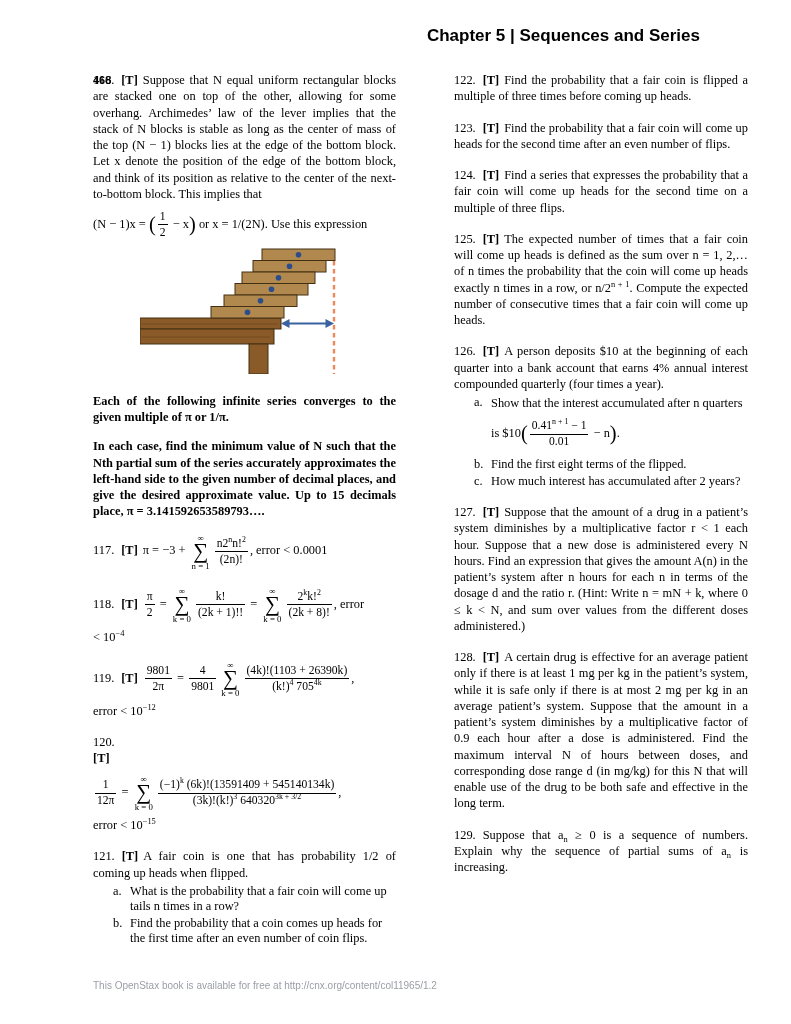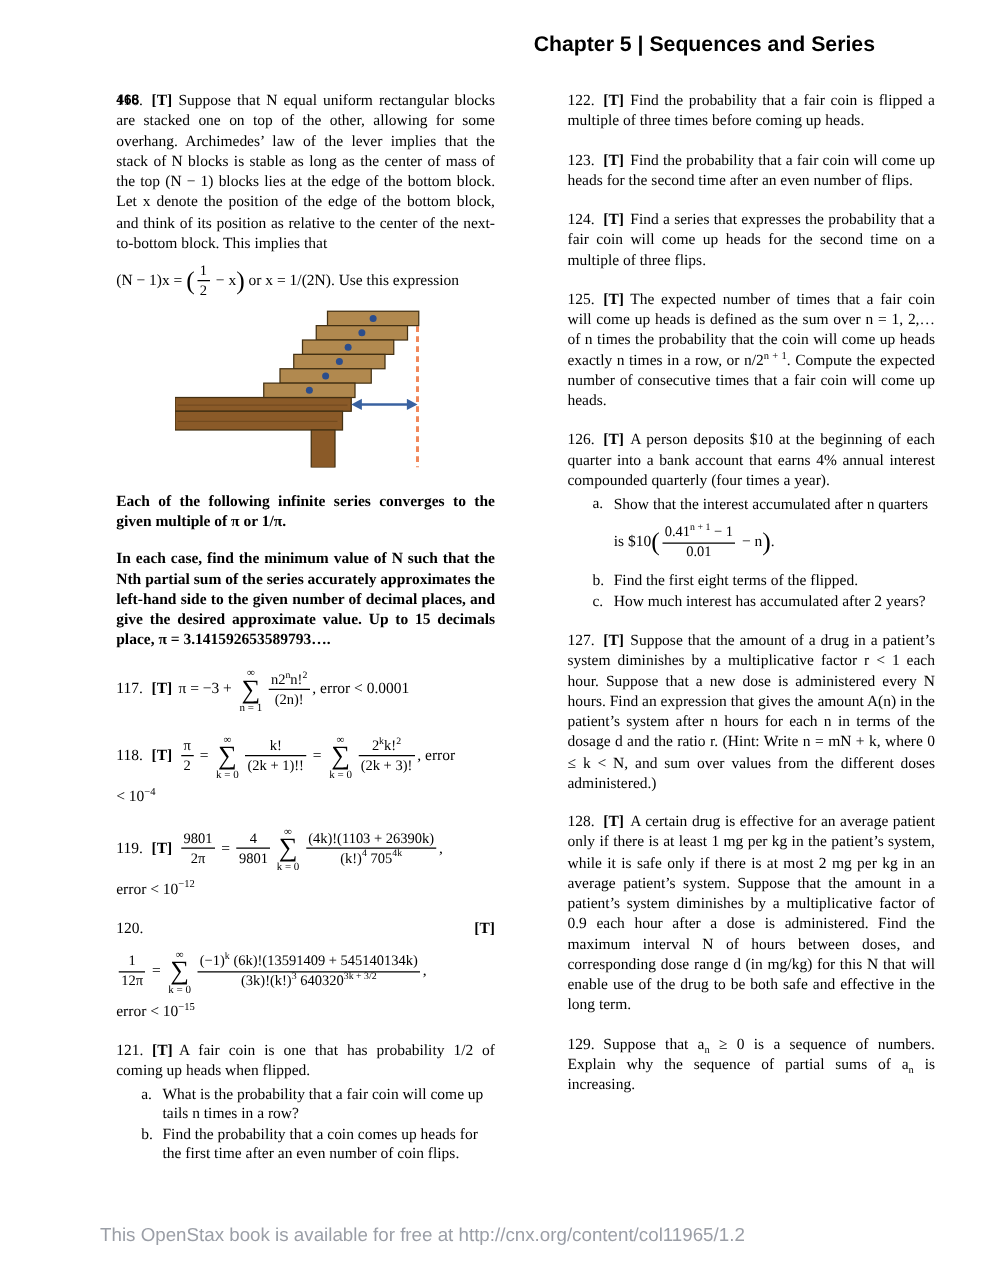--- a/index.html
+++ b/index.html
@@ -8,32 +8,32 @@
     font-family:"Liberation Serif","DejaVu Serif",serif;
     font-size:12.4px; color:#000;
   }
   
   .hdr-left  { position:absolute; top:26px; left:93px;
                font-family:"Liberation Sans","DejaVu Sans",sans-serif;
                font-size:11px; font-weight:bold;margin-top:48px; }
   .hdr-right { position:absolute; top:26px; right:91px;
                font-family:"Liberation Sans","DejaVu Sans",sans-serif;
                font-size:17px; font-weight:bold; }
-  .ftr { position:absolute; top:980px; left:80px;
+  .ftr { position:absolute; top:980px; left:93px;
          font-family:"Liberation Sans","DejaVu Sans",sans-serif;
-         font-size:15px; color:#9a9ea6; }
+         font-size:10px; color:#9a9ea6; }
   
   .col { position:absolute; top:72px; }
   .col-left  { left:93px;  width:303px; }
   .col-right { left:406px; width:294px;margin-left:48px; }
   p { margin:0; text-align:justify; line-height:1.31; }
   .problem { margin-bottom:15px; }
   .pnum { margin-right:7px; }
   .ptag { font-weight:bold; margin-right:5px; }
-  .split { display:flex; justify-content:space-between; }
+  .split { display:flex; justify-content:space-between;flex-direction:column; }
   .split .ptag { margin:0; }
   sup { font-size:68%; line-height:0; }
   sub { font-size:68%; line-height:0; }
   
   .mrow { display:block; text-align:left; margin:8px 0 6px 0; line-height:1.25; }
   .frac { display:inline-block; vertical-align:middle; text-align:center;
           margin:0 2px; line-height:1.2; font-size:11.6px; }
   .fnum { display:block; border-bottom:1px solid #000; padding:0 2px 0.5px 2px; }
   .fden { display:block; padding:0.5px 2px 0 2px; }
   .sum  { display:inline-flex; flex-direction:column; align-items:center;
@@ -111,21 +111,21 @@
 
   <div class="problem">
     <div class="mrow"><span class="pnum">118.</span><span class="ptag">[T]</span><span><span class="frac"><span class="fnum"><span>π</span></span><span class="fden"><span>2</span></span></span><span> = </span><span class="sum">
             <span class="lim">∞</span>
             <span class="sigma">∑</span>
             <span class="lim">k = 0</span>
           </span><span class="frac"><span class="fnum"><span>k!</span></span><span class="fden"><span>(2k + 1)!!</span></span></span><span> = </span><span class="sum">
             <span class="lim">∞</span>
             <span class="sigma">∑</span>
             <span class="lim">k = 0</span>
-          </span><span class="frac"><span class="fnum"><span>2</span><sup>k</sup><span>k!</span><sup>2</sup></span><span class="fden"><span>(2k + 3)!</span></span></span><span>,   error</span></span></div>
+          </span><span class="frac"><span class="fnum"><span>2</span><sup>k</sup><span>k!</span><sup>2</sup></span><span class="fden"><span>(2k + 8)!</span></span></span><span>,   error</span></span></div>
     <div class="err"><span>&lt; 10</span><sup>−4</sup></div>
   </div>
 
   <div class="problem">
     <div class="mrow"><span class="pnum">119.</span><span class="ptag">[T]</span><span><span class="frac"><span class="fnum"><span>9801</span></span><span class="fden"><span>2π</span></span></span><span> = </span><span class="frac"><span class="fnum"><span>4</span></span><span class="fden"><span>9801</span></span></span><span class="sum">
             <span class="lim">∞</span>
             <span class="sigma">∑</span>
             <span class="lim">k = 0</span>
           </span><span class="frac"><span class="fnum"><span>(4k)!(1103 + 26390k)</span></span><span class="fden"><span>(k!)</span><sup>4</sup><span> 705</span><sup>4k</sup></span></span><span>,</span></span></div>
     <div class="err"><span>error  &lt; 10</span><sup>−12</sup></div>

